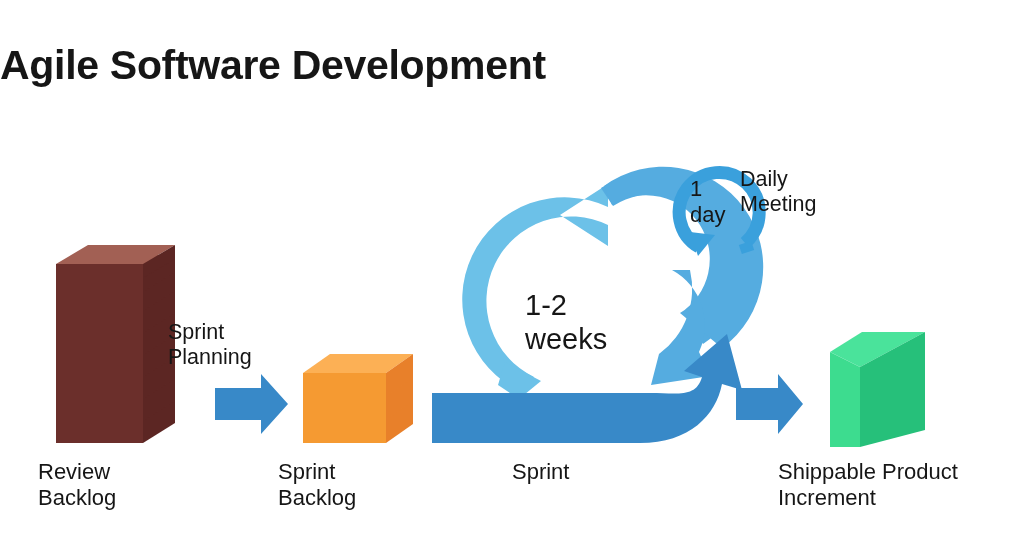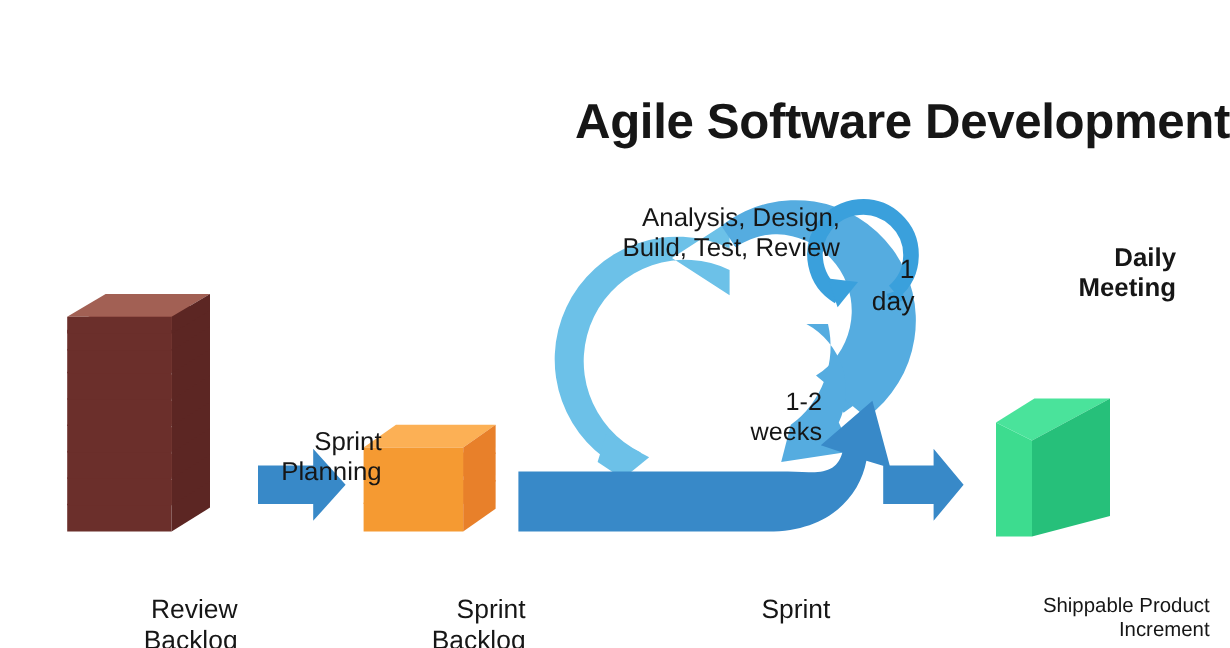--- a/index.html
+++ b/index.html
@@ -23,60 +23,59 @@
     top: 0;
     width: 1025px;
     height: 540px;
   }
   .txt {
     position: absolute;
     color: #161616;
     font-family: "Liberation Sans", sans-serif;
     line-height: 1.18;
     white-space: pre-line;
-    text-align: right;
-    margin-top: 36px;
+    text-align: left;
   }
   #page-title {
     left: 0;
     top: 41px;
     width: 1025px;
     font-size: 41px;
     font-weight: bold;
     letter-spacing: -0.3px;
   }
   #label-phases {
     left: 400px;
     top: 133px;
     width: 300px;
     font-size: 21.5px;
   }
   #label-daily-meeting {
     left: 740px;
     top: 167px;
     width: 240px;
     font-size: 21.5px;
-    font-weight: 700;
+    font-weight: 400;
   }
   #label-daily-meeting .sub {
     font-size: 17px;
     display: block;
     margin-top: -1px;
   }
   #label-one-day {
     left: 690px;
     top: 176px;
     width: 72px;
     font-size: 22px;
   }
   #label-weeks {
     left: 525px;
     top: 288px;
     width: 160px;
-    font-size: 21px;
+    font-size: 29px;
   }
   #label-sprint-planning {
     left: 168px;
     top: 320px;
     width: 150px;
     font-size: 21.5px;
   }
   #label-product-backlog {
     left: 38px;
     top: 459px;
@@ -92,21 +91,21 @@
   #label-sprint {
     left: 512px;
     top: 459px;
     width: 180px;
     font-size: 22px;
   }
   #label-shippable {
     left: 778px;
     top: 459px;
     width: 230px;
-    font-size: 17px;
+    font-size: 22px;
   }
 </style>
 </head>
 <body>
 
 <div id="canvas">
 
   <svg id="diagram-svg" viewBox="0 0 1025 540">
 
     <g>
@@ -258,22 +257,20 @@
 
       <polygon points="830,352 862,332 925,332 860,367" fill="#4ae39b"></polygon>
 
       <polygon points="860,367 925,332 925,430 860,447" fill="#26c07a"></polygon>
     </g>
 
   </svg>
 
   <div class="txt" id="page-title">Agile Software Development</div>
 
-  <div class="txt" id="label-phases">Analysis, Design,
-Build, Test, Review</div>
 
   <div class="txt" id="label-daily-meeting"><span>Daily
 Meeting</span></div>
 
   <div class="txt" id="label-one-day">1
 day</div>
 
   <div class="txt" id="label-weeks">1-2
 weeks</div>
 

